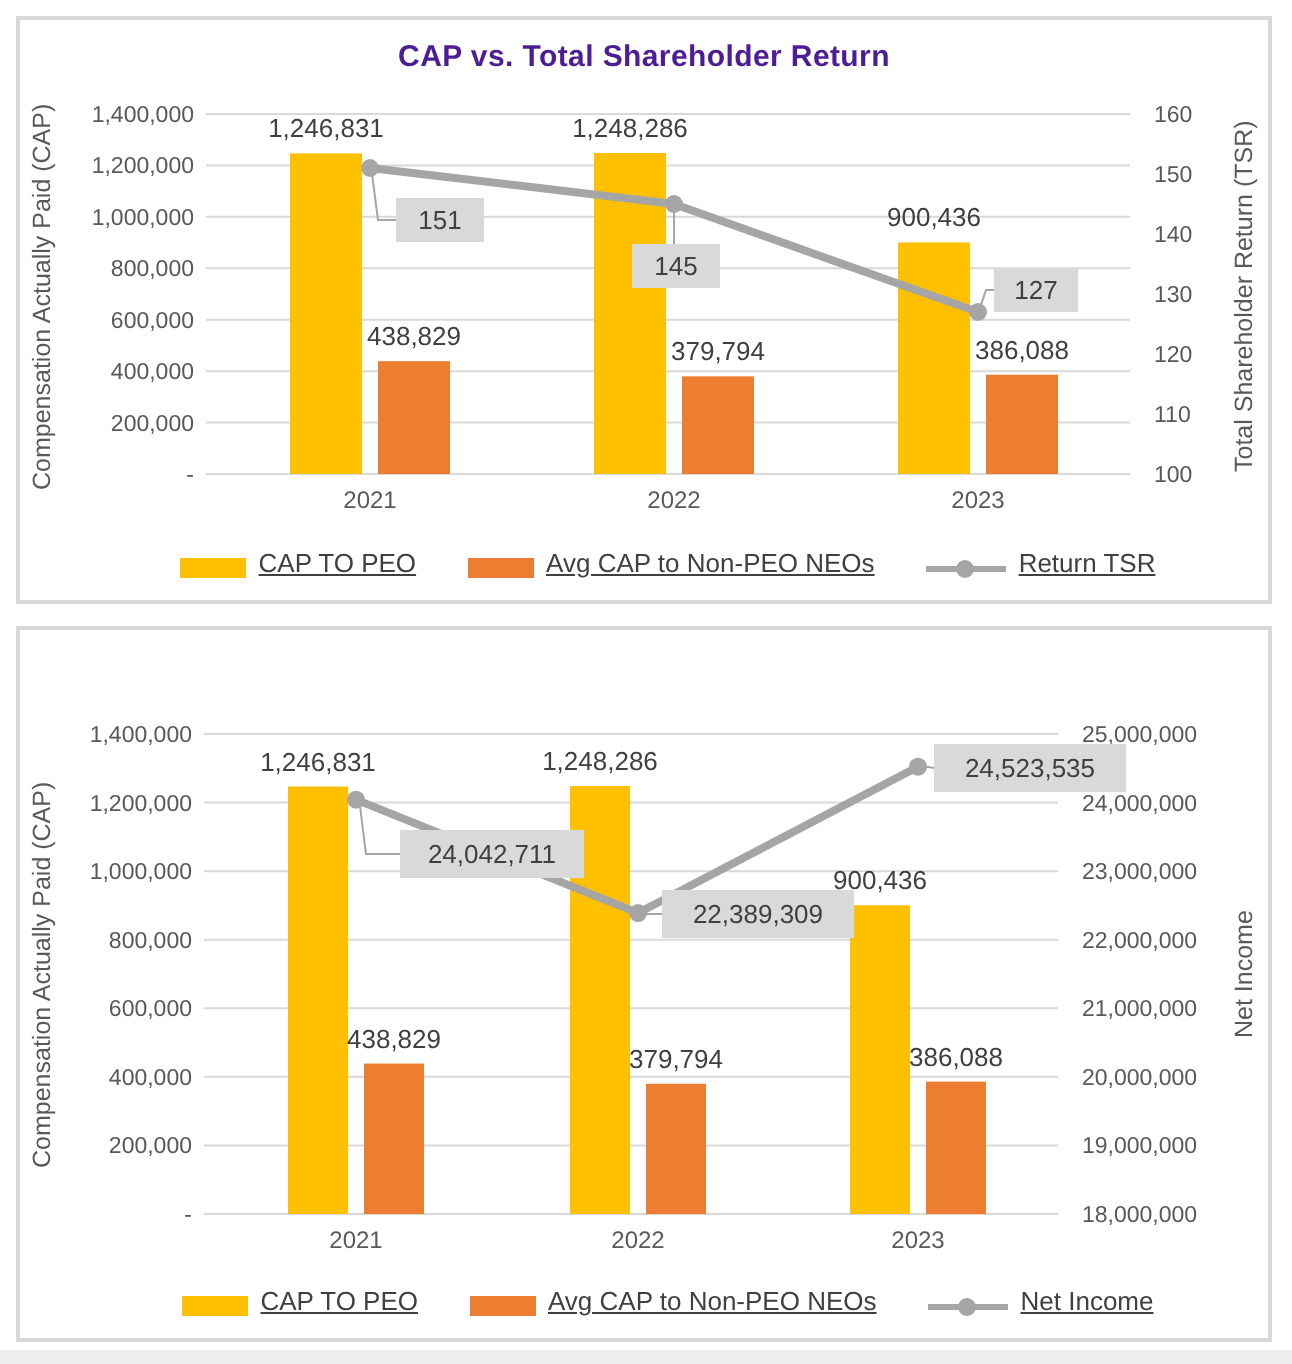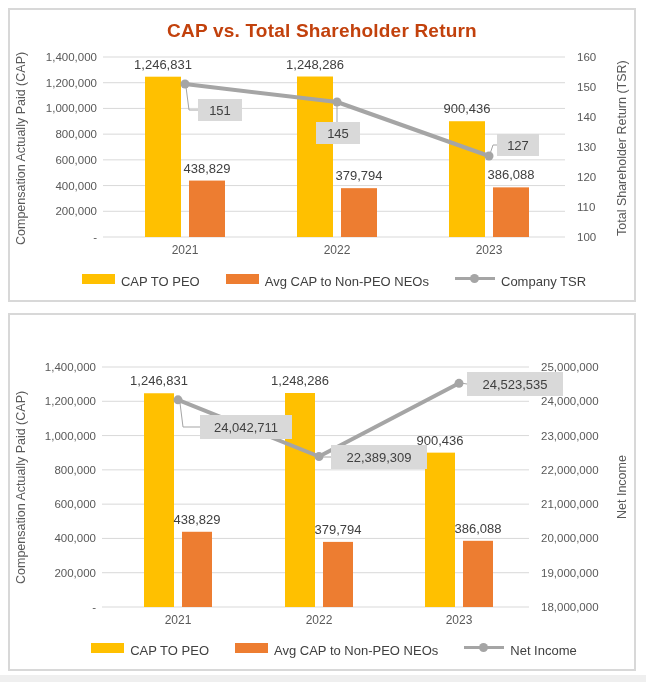--- a/index.html
+++ b/index.html
@@ -6,35 +6,35 @@
   html,body { background:#ffffff; }
   body { font-family:"Liberation Sans", sans-serif; }
   .page { position:relative; width:646px; height:682px; background:#ffffff; overflow:hidden; }
   .page-edge-bottom { position:absolute; left:0; right:0; bottom:0; height:7px; background:#efefef; }
 
   .panel { position:absolute; left:8px; width:628px; background:#ffffff; border:2px solid #d8d8d8; }
   #panel1 { top:8px;  height:294px; }
   #panel2 { top:313px; height:358px; }
 
   .chart-title { position:absolute; top:10px; left:0; right:0; text-align:center;
-                 font-size:19px; font-weight:700; color:#c2410c; letter-spacing:0.2px; }
+                 font-size:15px; font-weight:700; color:#4c1d95; letter-spacing:0.2px; }
 
   .plot { position:absolute; left:0; top:0; }
 
   .ytitle { position:absolute; display:flex; align-items:center; justify-content:center;
             writing-mode:vertical-rl; transform:rotate(180deg);
             font-size:12.5px; color:#595959; white-space:nowrap; }
   #panel1 .ytitle.left  { left:4px;  top:45px; height:186px; }
   #panel1 .ytitle.right { right:5px; top:45px; height:186px; }
   #panel2 .ytitle.left  { left:4px;  top:50px; height:244px; }
   #panel2 .ytitle.right { right:5px; top:50px; height:244px; }
 
   .legend { position:absolute; bottom:11px; left:0; right:0; display:flex;
             justify-content:center; align-items:center; gap:26px; transform:translateX(12px); }
-  .legend-item { display:flex; align-items:flex-start; gap:6px; font-size:13px; color:#404040; white-space:nowrap; }
+  .legend-item { display:flex; align-items:flex-end; gap:6px; font-size:13px; color:#404040; white-space:nowrap;text-decoration:underline; }
   .swatch { display:inline-block; width:33px; height:10px; }
   .line-swatch { position:relative; display:inline-block; width:40px; height:9px; }
   .line-swatch .stroke { position:absolute; left:0; right:0; top:3px; height:3px; }
   .line-swatch .dot { position:absolute; left:15px; top:0; width:9px; height:9px; border-radius:50%; }
 
   text { font-family:"Liberation Sans", sans-serif; }
   .tick       { font-size:11.5px; fill:#595959; }
   .cat        { font-size:12px;   fill:#595959; }
   .bar-label  { font-size:13px;   fill:#404040; }
   .line-label { font-size:13px;   fill:#404040; }
@@ -108,21 +108,21 @@
       </div>
       <div class="legend-item">
         <span class="swatch" style="background: rgb(237, 125, 49);"></span>
         <span>Avg CAP to Non-PEO NEOs</span>
       </div>
       <div class="legend-item">
         <span class="line-swatch">
           <span class="stroke" style="background: rgb(165, 165, 165);"></span>
             <span class="dot" style="background: rgb(165, 165, 165);"></span>
         </span>
-        <span>Company TSR</span>
+        <span>Return TSR</span>
       </div>
     </div>
   </section>
 
   <section class="panel" id="panel2">
     <div class="ytitle left">Compensation Actually Paid (CAP)</div>
     <div class="ytitle right">Net Income</div>
     <svg id="plot2" class="plot" width="624" height="354">
         <line x1="92" y1="292" x2="519" y2="292" stroke="#D9D9D9" stroke-width="1"></line>
         <text x="86" y="296" text-anchor="end" class="tick">-</text>

